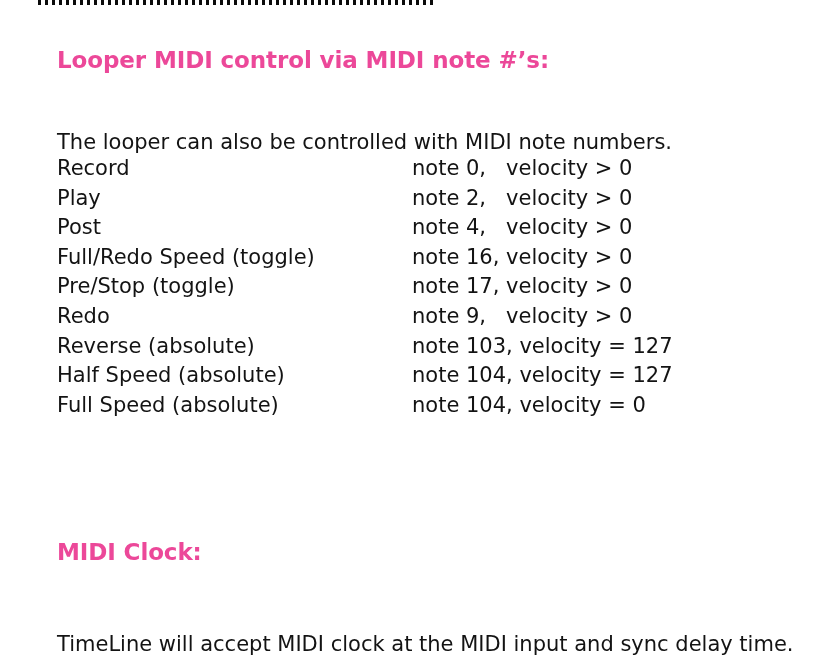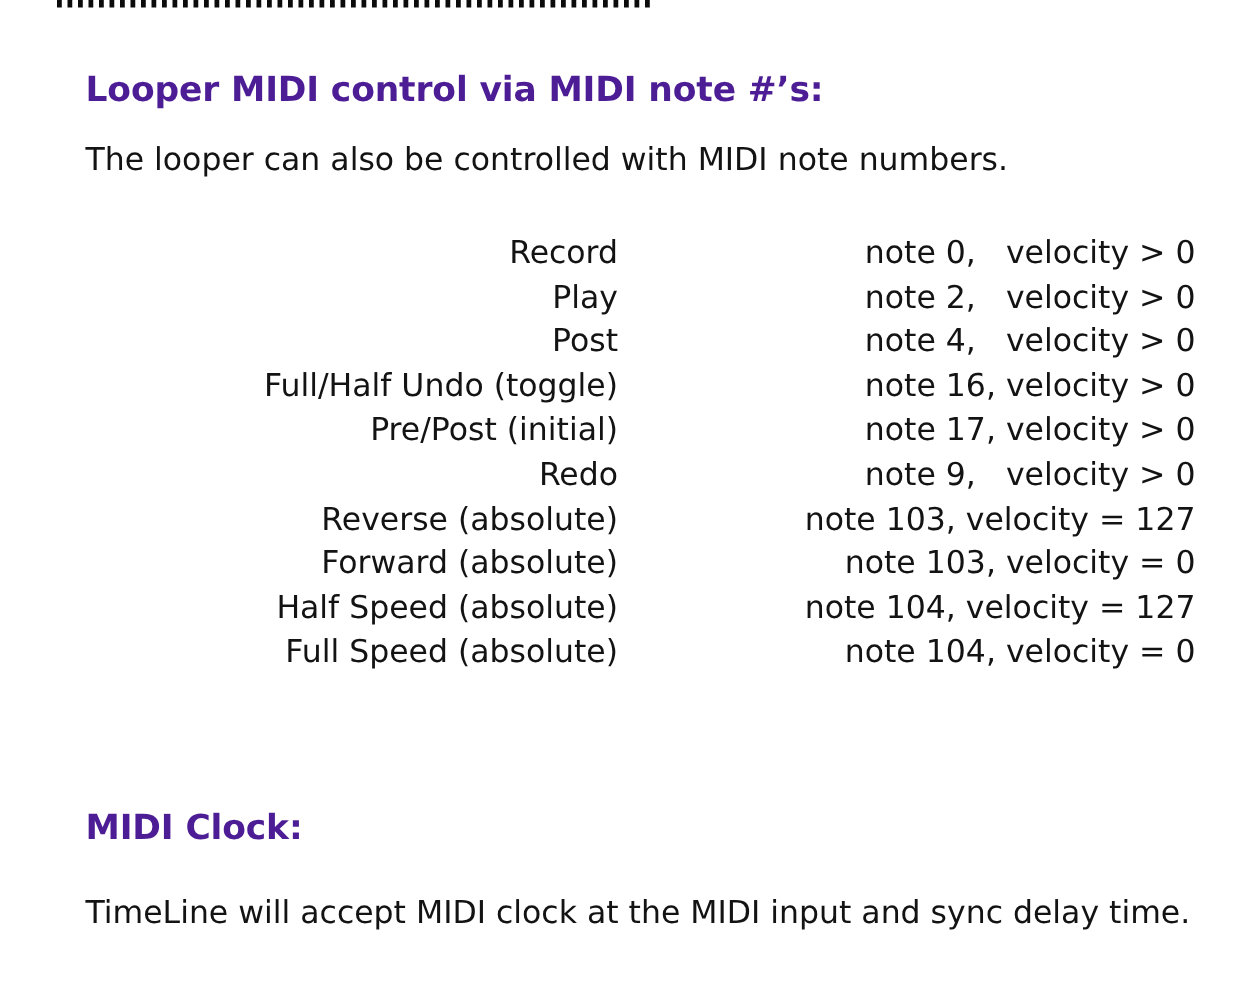--- a/index.html
+++ b/index.html
@@ -47,32 +47,33 @@
     width: 840px;
   }
 
   .section-heading {
     position: absolute;
     left: 57px;
     font-weight: bold;
     font-size: 23px;
     letter-spacing: -0.1px;
     white-space: nowrap;
-    color: #4c1d95;
+    color: #ec4899;
   }
   .heading-looper { top: 47px; }
   .heading-clock  { top: 539px; }
 
   .body-text {
     position: absolute;
     left: 57px;
     font-size: 21px;
     font-weight: 400;
     white-space: nowrap;
     color: #131313;
+    margin-top: 36px;
   }
   .intro-text { top: 94px; }
   .clock-text { top: 596px; text-align: center; }
 
   
   .midi-table {
     position: absolute;
     left: 57px;
     top: 154px;
     width: 740px;
@@ -81,21 +82,20 @@
   .midi-table tr { height: 29.6px; }
   .midi-table td {
     padding: 0;
     margin: 0;
     font-size: 21px;
     font-weight: 400;
     white-space: pre;
     line-height: 29.6px;
     vertical-align: top;
     color: #131313;
-    text-align: right;
   }
   .col-action { width: 355px; }
   .col-note   { width: 385px; }
 </style>
 </head>
 <body>
 
 <div class="dotted-rule-wrap">
   <div class="dotted-rule"></div>
 </div>
@@ -114,38 +114,34 @@
       </tr>
       <tr>
         <td class="col-action">Play</td>
         <td class="col-note">note 2,   velocity &gt; 0</td>
       </tr>
       <tr>
         <td class="col-action">Post</td>
         <td class="col-note">note 4,   velocity &gt; 0</td>
       </tr>
       <tr>
-        <td class="col-action">Full/Half Undo (toggle)</td>
+        <td class="col-action">Full/Redo Speed (toggle)</td>
         <td class="col-note">note 16, velocity &gt; 0</td>
       </tr>
       <tr>
-        <td class="col-action">Pre/Post (initial)</td>
+        <td class="col-action">Pre/Stop (toggle)</td>
         <td class="col-note">note 17, velocity &gt; 0</td>
       </tr>
       <tr>
         <td class="col-action">Redo</td>
         <td class="col-note">note 9,   velocity &gt; 0</td>
       </tr>
       <tr>
         <td class="col-action">Reverse (absolute)</td>
         <td class="col-note">note 103, velocity = 127</td>
-      </tr>
-      <tr>
-        <td class="col-action">Forward (absolute)</td>
-        <td class="col-note">note 103, velocity = 0</td>
       </tr>
       <tr>
         <td class="col-action">Half Speed (absolute)</td>
         <td class="col-note">note 104, velocity = 127</td>
       </tr>
       <tr>
         <td class="col-action">Full Speed (absolute)</td>
         <td class="col-note">note 104, velocity = 0</td>
       </tr>
     </tbody>

